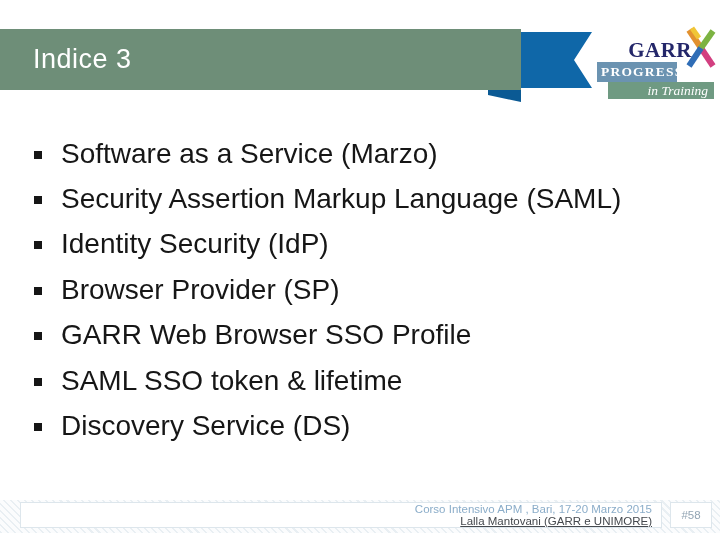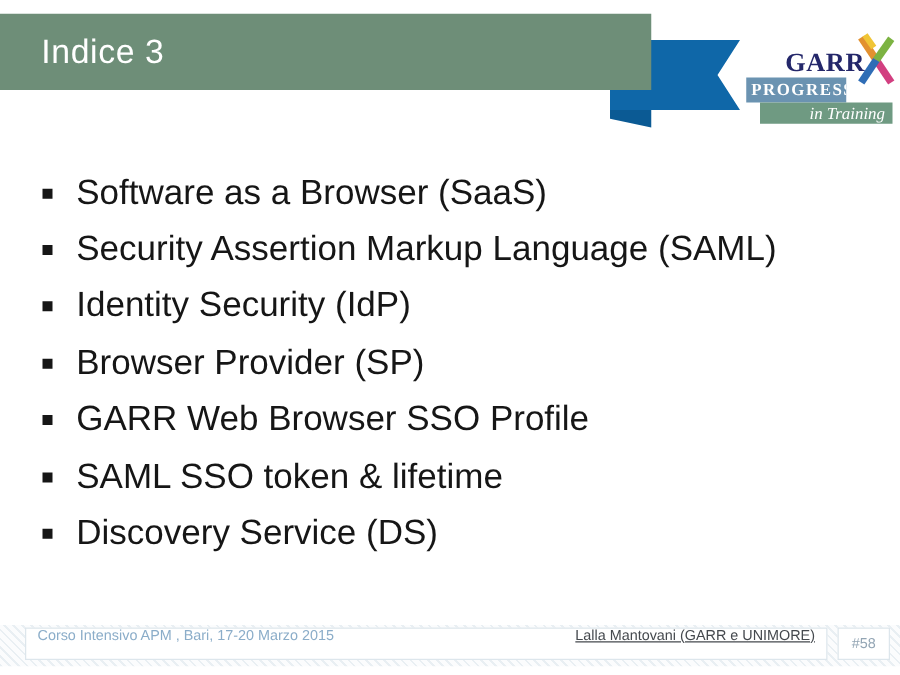--- a/index.html
+++ b/index.html
@@ -23,21 +23,21 @@
     height: 74px;
     z-index: 1;
   }
   .ribbon-main { fill: var(--ribbon-blue, #0f67a8); }
   .ribbon-tail { fill: var(--ribbon-fold-blue, #0b5a94); }
 
   
   .header-bar {
     position: absolute;
     left: 0;
-    top: 11px;
+    top: 29px;
     width: 521px;
     height: 61px;
     background: var(--header-green, #6e8e78);
     z-index: 2;
     display: flex;
     align-items: center;
   }
   .title {
     color: #ffffff;
     font-size: 27px;
@@ -152,23 +152,24 @@
   }
   .footer-box {
     position: absolute;
     left: 20px;
     top: 2px;
     width: 642px;
     height: 26px;
     background: #ffffff;
     border: 1px solid var(--footer-border, #dde6ec);
     display: flex;
-    align-items: flex-start;
+    align-items: flex-end;
     justify-content: space-between;
     padding: 0 9px;
+    flex-direction: column;
   }
   .f-left {
     color: var(--footer-course-blue, #8badc9);
     font-size: 11.5px;
     white-space: nowrap;
   }
   .f-right {
     color: var(--footer-author-gray, #45494e);
     font-size: 11.5px;
     white-space: nowrap;
@@ -218,21 +219,21 @@
       <span>PROGRESS</span>
     </div>
     <div class="training-banner">
       <span>in Training</span>
     </div>
   </div>
 
   <ul class="bullets">
     <li>
       <span class="sq"></span>
-      <span class="bt">Software as a Browser (SaaS)</span>
+      <span class="bt">Software as a Service (Marzo)</span>
     </li>
     <li>
       <span class="sq"></span>
       <span class="bt">Security Assertion Markup Language (SAML)</span>
     </li>
     <li>
       <span class="sq"></span>
       <span class="bt">Identity Security (IdP)</span>
     </li>
     <li>

